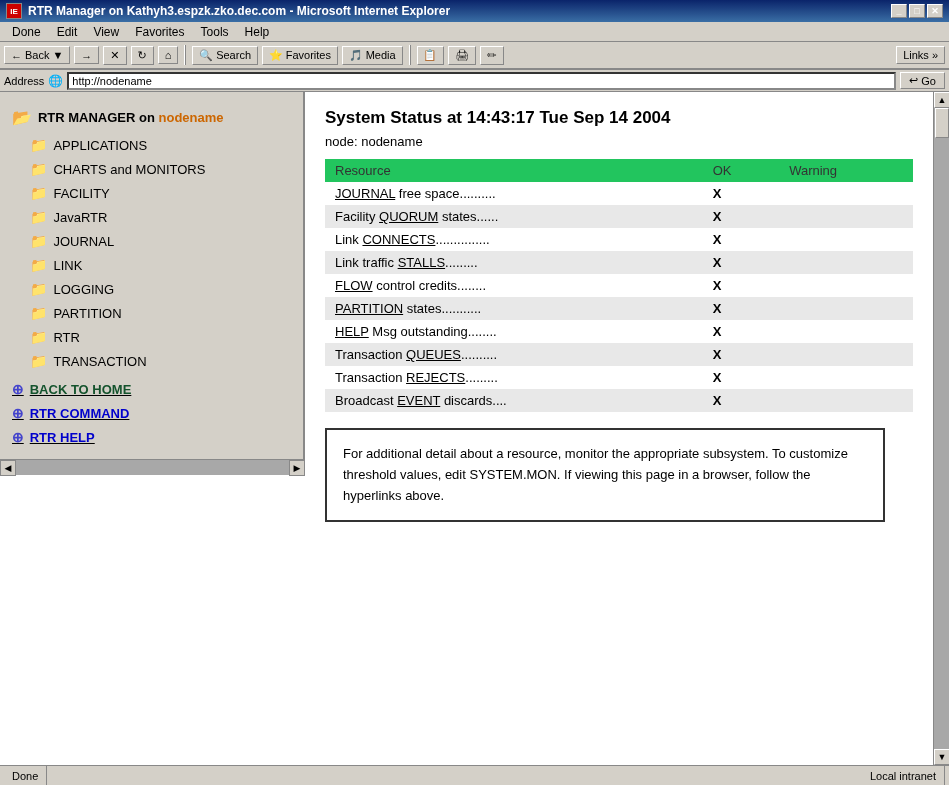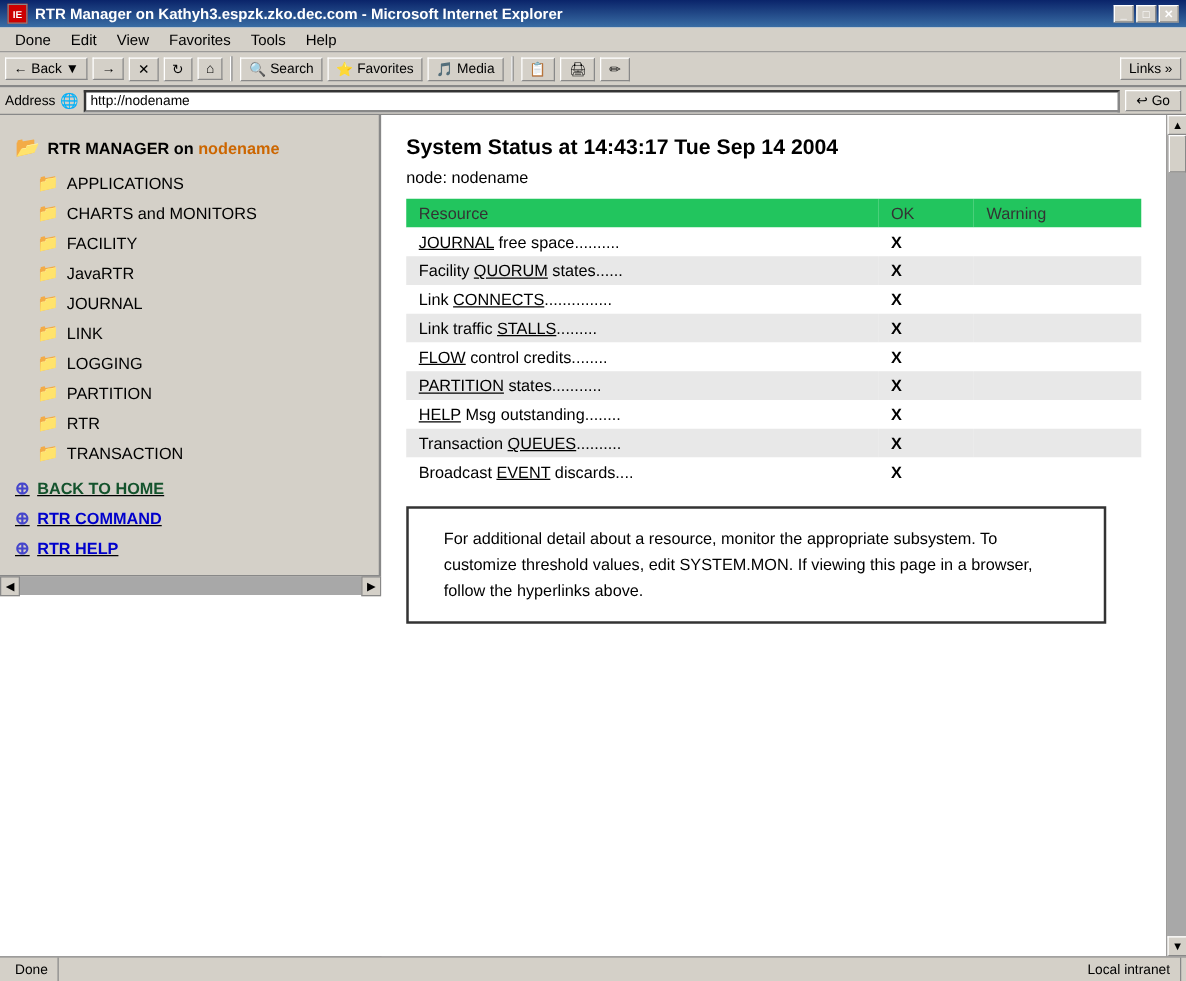--- a/index.html
+++ b/index.html
@@ -182,21 +182,21 @@
       background: white;
     }
     .status-table tbody td {
       padding: 4px 10px;
       font-size: 13px;
     }
 
     
     .info-box {
       border: 2px solid #333;
-      padding: 14px 28px;
+      padding: 14px 16px;
       font-size: 13px;
       line-height: 1.6;
       background: white;
       max-width: 560px;
     }
 
     
     .right-scrollbar {
       width: 16px;
       background: #d4d0c8;
@@ -465,20 +465,25 @@
               <td><span style="text-decoration: underline; cursor: pointer;">HELP</span> Msg outstanding........</td>
               <td><b>X</b></td>
               <td></td>
             </tr>
             <tr>
               <td>Transaction <span style="text-decoration: underline; cursor: pointer;">QUEUES</span>..........</td>
               <td><b>X</b></td>
               <td></td>
             </tr>
             <tr>
+              <td>Transaction <span style="text-decoration: underline; cursor: pointer;">REJECTS</span>.........</td>
+              <td><b>X</b></td>
+              <td></td>
+            </tr>
+            <tr>
               <td>Broadcast <span style="text-decoration: underline; cursor: pointer;">EVENT</span> discards....</td>
               <td><b>X</b></td>
               <td></td>
             </tr>
           </tbody>
       </table>
 
       <div class="info-box">
         <span>For additional detail about a resource, monitor the appropriate subsystem. To customize threshold values, edit SYSTEM.MON. If viewing this page in a browser, follow the hyperlinks above.</span>
       </div>

